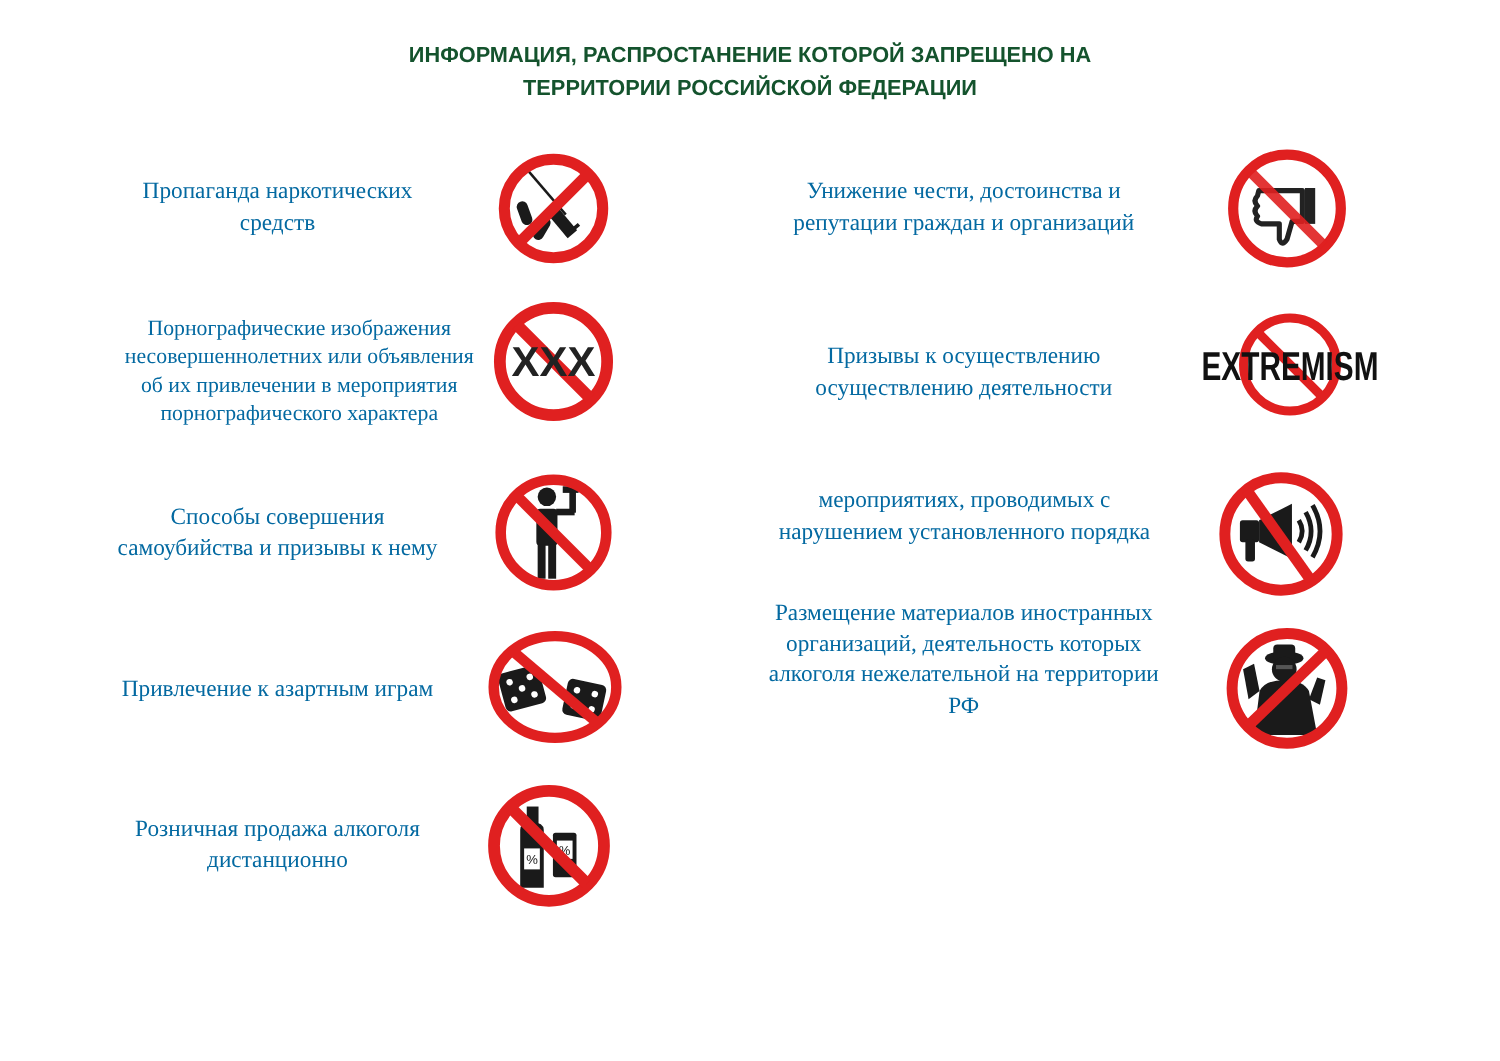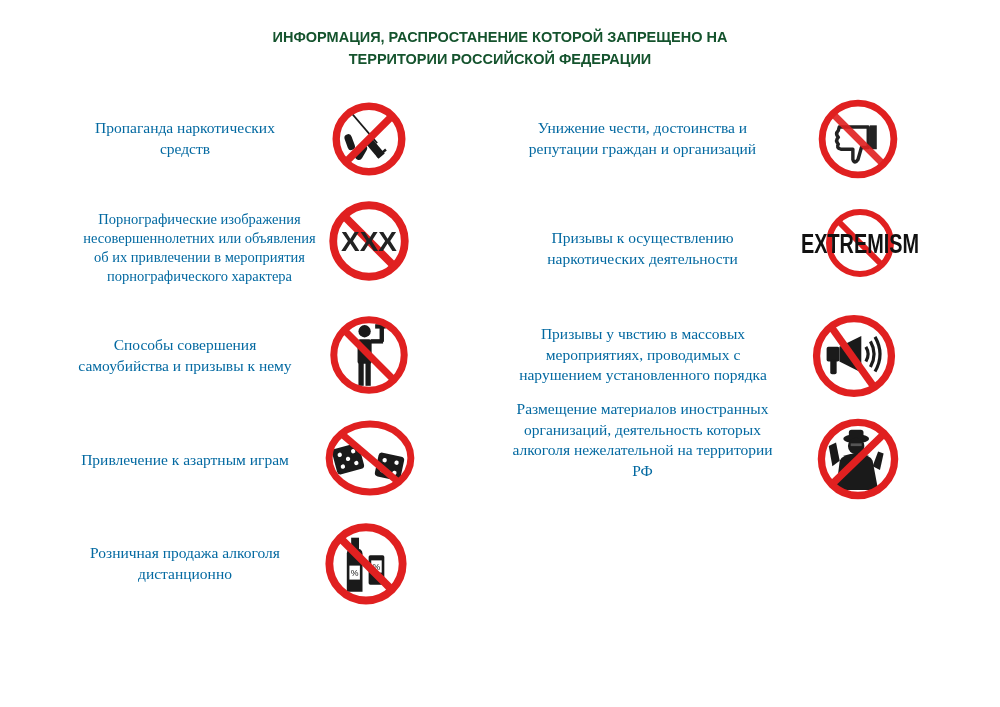--- a/index.html
+++ b/index.html
@@ -129,32 +129,31 @@
     <g fill="none" stroke="#222" stroke-width="4" stroke-linejoin="round">
       <path d="M28 34 L62 34 L62 58 L54 58 L50 72 Q46 78 44 72 L44 60 L30 60 Q24 58 27 54 Q23 50 27 46 Q23 42 27 38 Z"></path>
     </g>
     <rect x="64" y="32" width="8" height="28" fill="#222"></rect>
     <line x1="21" y1="19" x2="79" y2="77" stroke="#e02020" stroke-width="8" opacity="0.9"></line>
   </svg>
 </div>
 
 <div class="item-text" style="left:505px; top:228px; width:275px;">
   <div>Призывы к осуществлению</div>
-  <div>наркотических деятельности</div>
+  <div>осуществлению деятельности</div>
 </div>
 <div class="sign" style="left:798px; top:204px;">
   <svg width="124" height="78" viewBox="0 0 124 78">
     <circle cx="62" cy="39" r="31" fill="none" stroke="#e02020" stroke-width="6"></circle>
     <line x1="40" y1="17" x2="84" y2="61" stroke="#e02020" stroke-width="6"></line>
     <text x="62" y="49" text-anchor="middle" font-family="Liberation Sans, sans-serif" font-weight="bold" font-size="27" textLength="118" lengthAdjust="spacingAndGlyphs" fill="#111">EXTREMISM</text>
   </svg>
 </div>
 
 <div class="item-text" style="left:498px; top:324px; width:290px;">
-  <div>Призывы у чвстию в массовых</div>
   <div>мероприятиях, проводимых с</div>
   <div>нарушением установленного порядка</div>
 </div>
 <div class="sign" style="left:808px; top:314px;">
   <svg width="92" height="84" viewBox="0 0 100 92">
     <g fill="#1a1a1a">
       <rect x="20" y="36" width="14" height="16" rx="2"></rect>
       <path d="M34 36 L58 24 L58 64 L34 52 Z"></path>
       <rect x="24" y="50" width="7" height="16" rx="2"></rect>
     </g>

